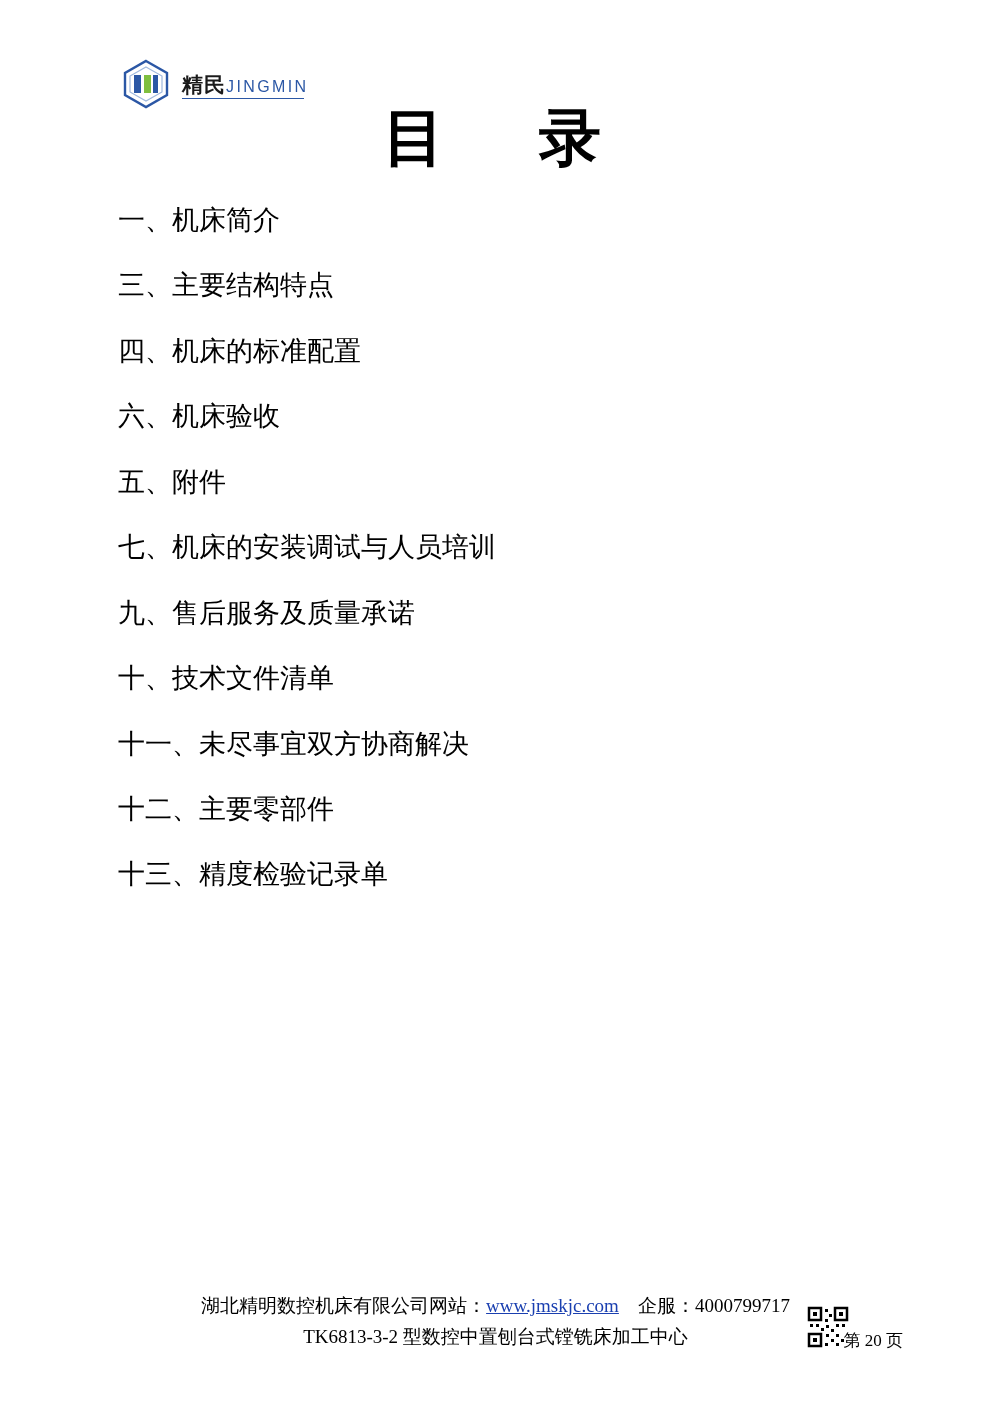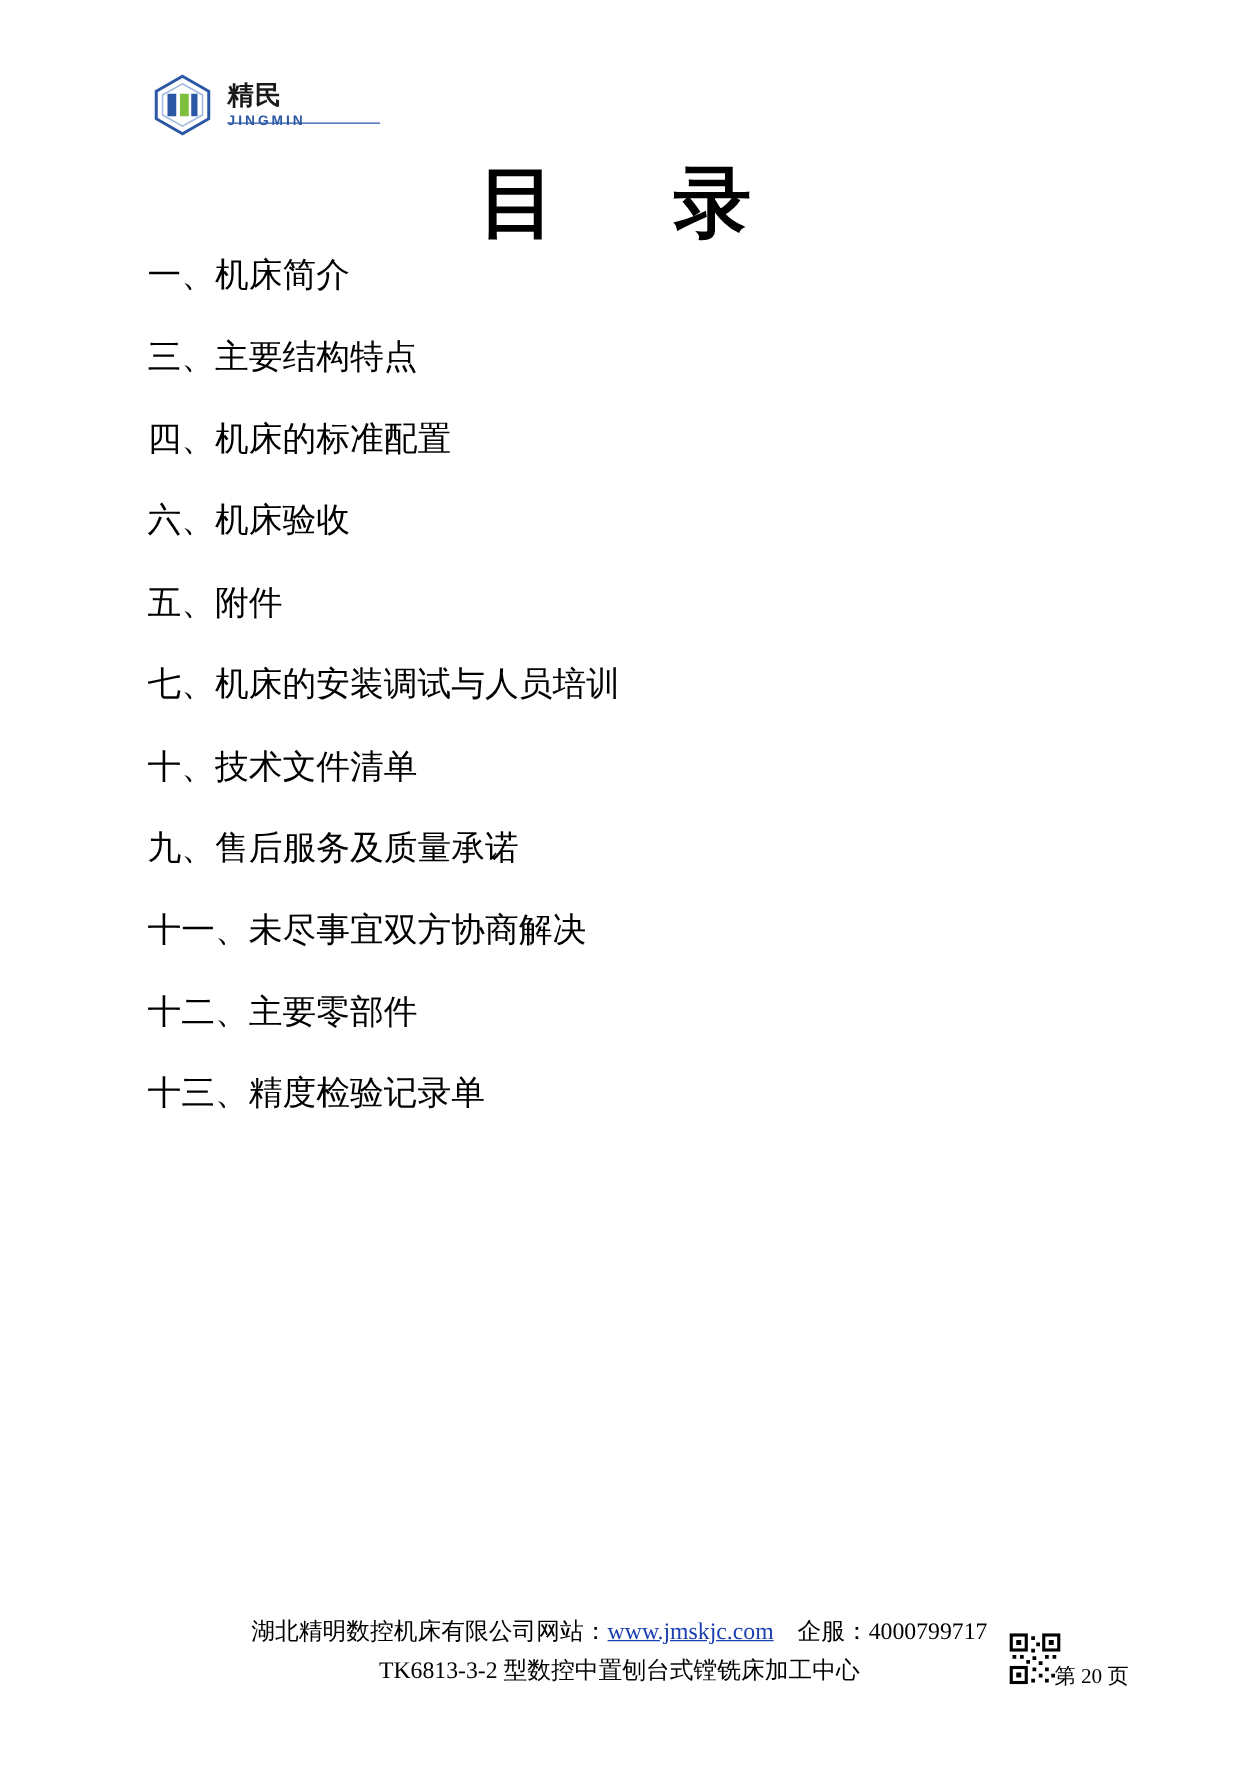--- a/index.html
+++ b/index.html
@@ -32,51 +32,51 @@
     gap: 10px;
   }
   .logo-mark {
     width: 52px;
     height: 52px;
     position: relative;
   }
   .logo-mark svg { display: block; }
   .logo-text {
     display: flex;
-    flex-direction: column;
+    flex-direction: row;
     line-height: 1;
   }
   .logo-cn {
     font-family: "Liberation Sans", sans-serif;
     font-size: 21px;
     font-weight: bold;
     color: #1a1a1a;
     letter-spacing: 1px;
   }
   .logo-en {
     font-family: "Liberation Sans", sans-serif;
-    font-size: 11px;
-    font-weight: bold;
+    font-size: 16px;
+    font-weight: normal;
     color: #2b57a5;
     letter-spacing: 2.4px;
     margin-top: 5px;
   }
   .logo-rule {
     position: absolute;
     left: 62px;
     top: 40px;
     width: 122px;
     height: 1px;
     background: #2b57a5;
   }
 
   
   .doc-title {
     position: absolute;
-    top: 120px;
+    top: 96px;
     left: 0;
     width: 1000px;
     text-align: center;
     font-family: "Liberation Serif", serif;
     font-size: 62px;
     font-weight: bold;
     letter-spacing: 16px;
     color: #000;
   }
 
@@ -188,25 +188,25 @@
     <div class="toc-item">
       <span class="toc-num">五、</span><span class="toc-label">附件</span>
     </div>
 
     <div class="toc-item">
       <span class="toc-num">七、</span><span class="toc-label">机床的安装调试与人员培训</span>
     </div>
 
 
     <div class="toc-item">
+      <span class="toc-num">九、</span><span class="toc-label">售后服务及质量承诺</span>
+    </div>
+
+    <div class="toc-item">
       <span class="toc-num">十、</span><span class="toc-label">技术文件清单</span>
-    </div>
-
-    <div class="toc-item">
-      <span class="toc-num">九、</span><span class="toc-label">售后服务及质量承诺</span>
     </div>
 
     <div class="toc-item">
       <span class="toc-num">十一、</span><span class="toc-label">未尽事宜双方协商解决</span>
     </div>
 
     <div class="toc-item">
       <span class="toc-num">十二、</span><span class="toc-label">主要零部件</span>
     </div>
 

